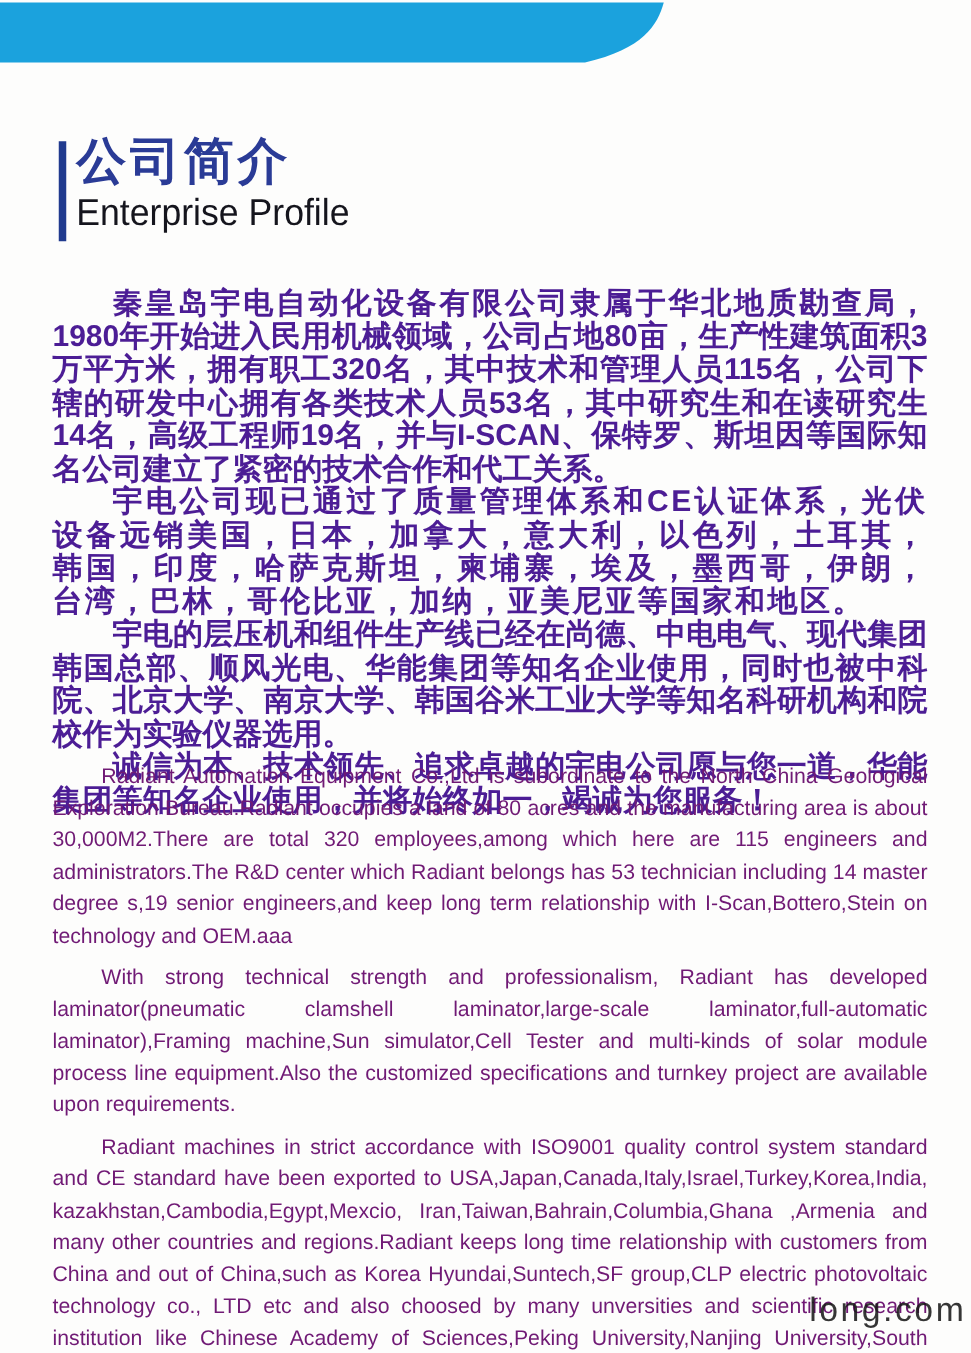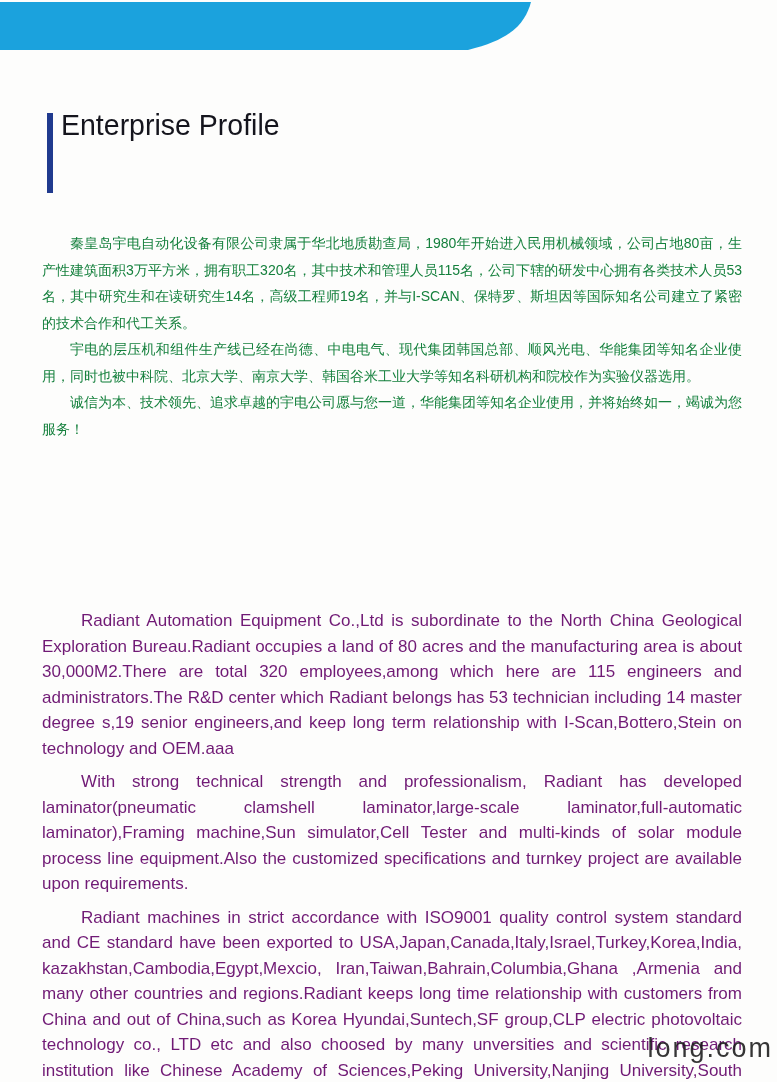--- a/index.html
+++ b/index.html
@@ -59,26 +59,26 @@
 
   
   .zh-section {
     position: absolute;
     left: 42px;
     top: 230px;
     width: 700px;
   }
   .zh-section p {
     margin: 0;
-    font-size: 14px;
+    font-size: 24px;
     line-height: 26.5px;
-    color: #15803d;
+    color: #4c1d95;
     text-align: justify;
     text-indent: 2em;
-    font-weight: 400;
+    font-weight: 700;
   }
   .zh-section p.loose {
     letter-spacing: 2px;
   }
 
   
   .en-section {
     position: absolute;
     left: 42px;
     top: 608px;
@@ -109,25 +109,27 @@
 <body>
 
 <div>
 
   <svg class="banner" viewBox="0 0 777 56" xmlns="http://www.w3.org/2000/svg">
     <path d="M0,2 L531,2 C526,20 515,39 468,50 L0,50 Z" fill="#1ba2dd"></path>
   </svg>
 
   <div class="title-block">
     <div class="title-accent-bar"></div>
+    <h1 class="title-zh">公司简介</h1>
     <h2 class="title-en">Enterprise Profile</h2>
   </div>
 
   <div class="zh-section">
     <p>秦皇岛宇电自动化设备有限公司隶属于华北地质勘查局，1980年开始进入民用机械领域，公司占地80亩，生产性建筑面积3万平方米，拥有职工320名，其中技术和管理人员115名，公司下辖的研发中心拥有各类技术人员53名，其中研究生和在读研究生14名，高级工程师19名，并与I-SCAN、保特罗、斯坦因等国际知名公司建立了紧密的技术合作和代工关系。</p>
+    <p class="loose">宇电公司现已通过了质量管理体系和CE认证体系，光伏设备远销美国，日本，加拿大，意大利，以色列，土耳其，韩国，印度，哈萨克斯坦，柬埔寨，埃及，墨西哥，伊朗，台湾，巴林，哥伦比亚，加纳，亚美尼亚等国家和地区。</p>
     <p>宇电的层压机和组件生产线已经在尚德、中电电气、现代集团韩国总部、顺风光电、华能集团等知名企业使用，同时也被中科院、北京大学、南京大学、韩国谷米工业大学等知名科研机构和院校作为实验仪器选用。</p>
     <p>诚信为本、技术领先、追求卓越的宇电公司愿与您一道，华能集团等知名企业使用，并将始终如一，竭诚为您服务！</p>
   </div>
 
   <div class="en-section">
     <p>Radiant Automation Equipment Co.,Ltd is subordinate to the North China Geological Exploration Bureau.Radiant occupies a land of 80 acres and the manufacturing area is about 30,000M2.There are total 320 employees,among which here are 115 engineers and administrators.The R&amp;D center which Radiant belongs has 53 technician including 14 master degree s,19 senior engineers,and keep long term relationship with I-Scan,Bottero,Stein on technology and OEM.aaa</p>
     <p>With strong technical strength and professionalism, Radiant has developed laminator(pneumatic clamshell laminator,large-scale laminator,full-automatic laminator),Framing machine,Sun simulator,Cell Tester and multi-kinds of solar module process line equipment.Also the customized specifications and turnkey project are available upon requirements.</p>
     <p>Radiant machines in strict accordance with ISO9001 quality control system standard and CE standard have been exported to USA,Japan,Canada,Italy,Israel,Turkey,Korea,India, kazakhstan,Cambodia,Egypt,Mexcio, Iran,Taiwan,Bahrain,Columbia,Ghana ,Armenia and many other countries and regions.Radiant keeps long time relationship with customers from China and out of China,such as Korea Hyundai,Suntech,SF group,CLP electric photovoltaic technology co., LTD etc and also choosed by many unversities and scientific research institution like Chinese Academy of Sciences,Peking University,Nanjing University,South Korean Rice Industry University ect.</p>
 
   </div>

